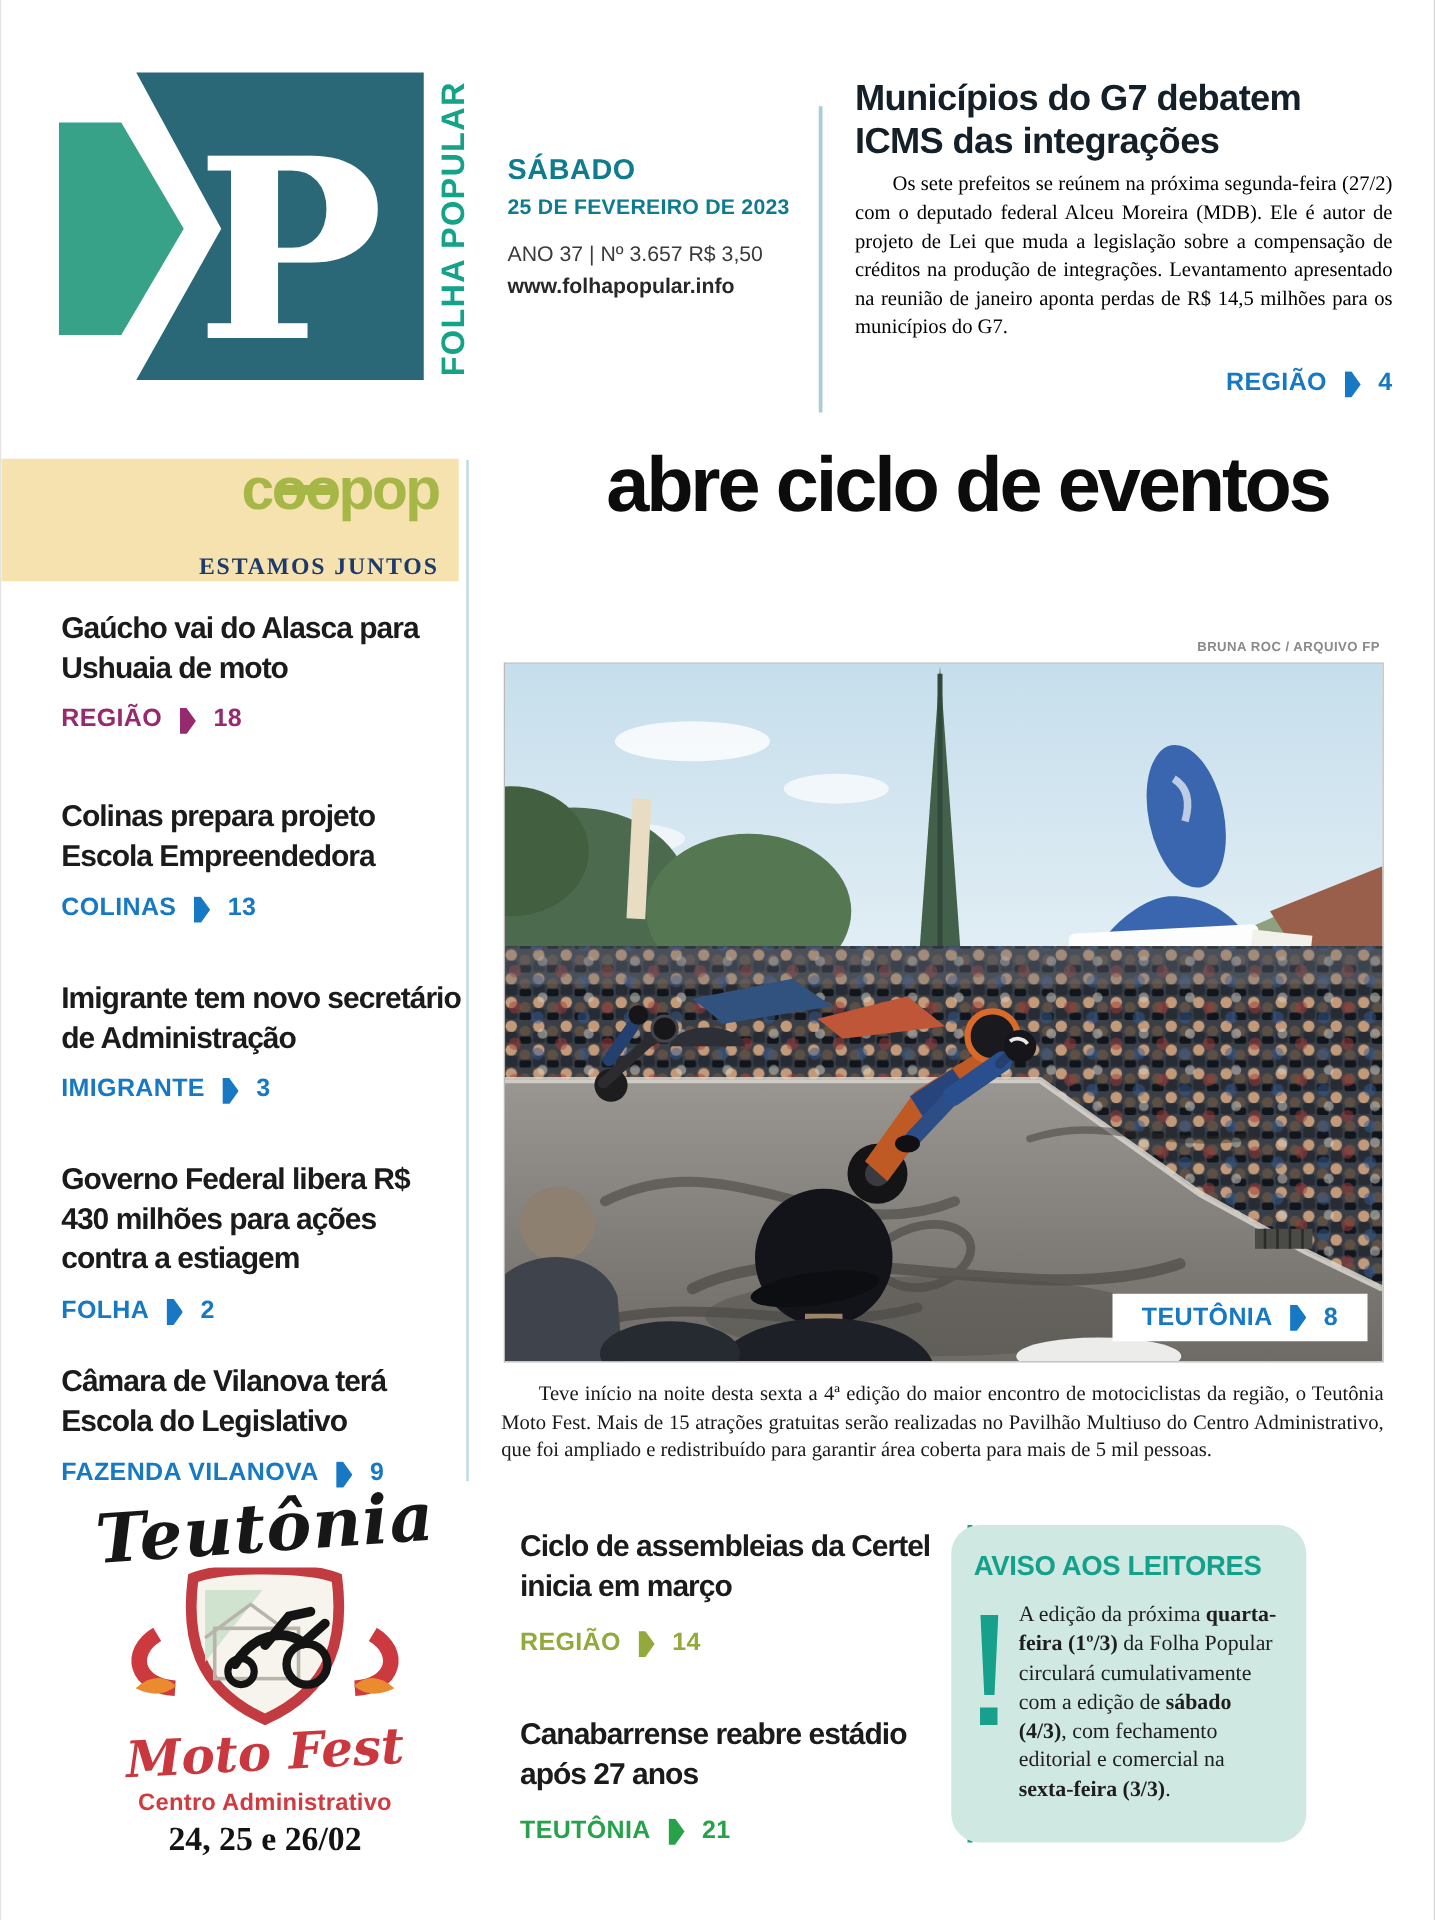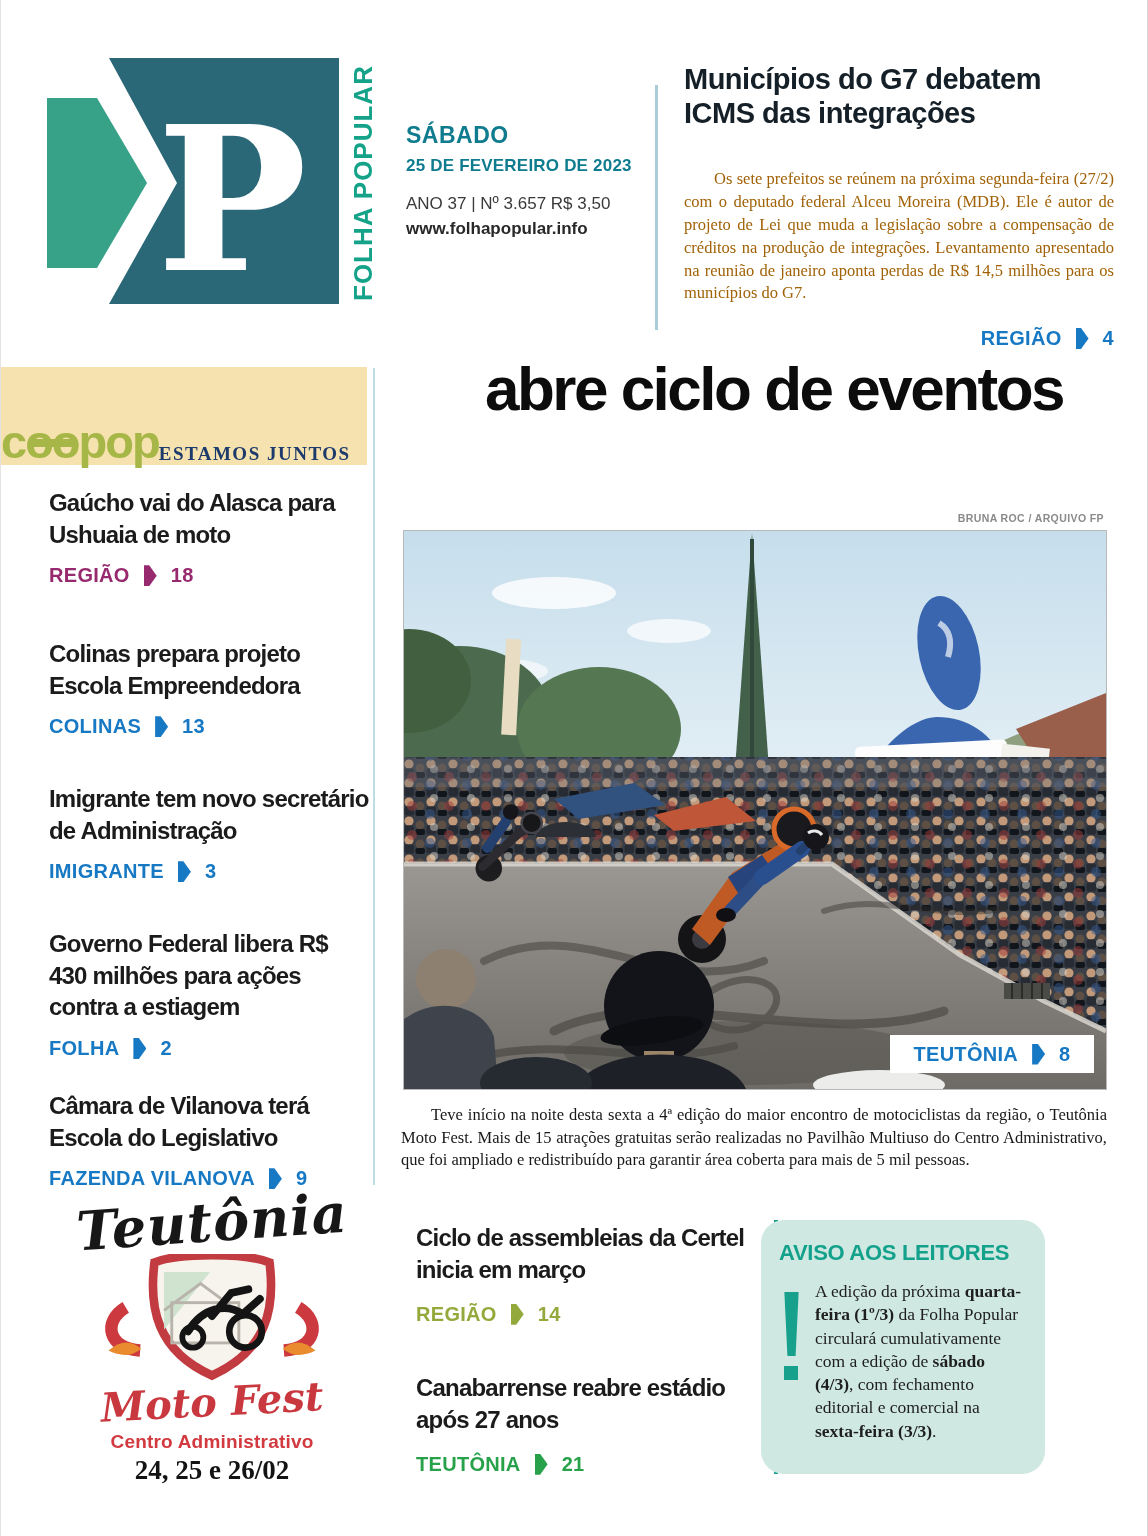--- a/index.html
+++ b/index.html
@@ -13,42 +13,42 @@
       display:flex;align-items:center;justify-content:center;white-space:nowrap;}
   .dateblock{position:absolute;left:405px;top:122px;width:240px;}
   .day{font-size:23px;font-weight:bold;color:#0e7b8e;letter-spacing:.5px;}
   .date{font-size:17px;font-weight:bold;color:#0e7b8e;margin-top:7px;letter-spacing:.2px;}
   .issue{font-size:17px;color:#3a3a3a;margin-top:18px;}
   .website{font-size:17px;font-weight:bold;color:#282828;margin-top:5px;}
   .vrule-top{position:absolute;left:654px;top:85px;width:3px;height:245px;background:#a9ced7;}
   
   .topstory{position:absolute;left:683px;top:62px;width:430px;}
   .topstory-h{font-size:29px;font-weight:bold;color:#141f27;line-height:1.18;letter-spacing:-0.5px;}
-  .topstory-b{margin-top:38px;font-family:"Liberation Serif",serif;font-size:16.5px;line-height:1.38;
-      color:#a16207;text-align:justify;text-indent:30px;}
-  .tag{font-weight:bold;font-size:20px;display:flex;align-items:center;gap:14px;letter-spacing:.3px;}
+  .topstory-b{margin-top:6px;font-family:"Liberation Serif",serif;font-size:16.5px;line-height:1.38;
+      color:#000000;text-align:justify;text-indent:30px;}
+  .tag{font-weight:bold;font-size:20px;display:flex;align-items:flex-end;gap:14px;letter-spacing:.3px;}
   .tag .arrow{display:inline-block;width:13px;height:21px;background:currentColor;
       clip-path:polygon(0 0,42% 0,100% 50%,42% 100%,0 100%);}
   .tag-right{justify-content:flex-end;margin-top:22px;}
   .c-blue{color:#1779c4}.c-purple{color:#97296e}.c-olive{color:#94a93c}.c-green{color:#28a24a}
   
   .mainhead{position:absolute;left:398px;top:356px;width:750px;text-align:center;
       font-weight:800;font-size:62px;line-height:1.06;letter-spacing:-2.5px;color:#0c0c0c;}
   .photocredit{position:absolute;left:403px;top:512px;width:700px;text-align:right;
       font-size:10.5px;font-weight:bold;color:#8a8a8a;letter-spacing:.4px;}
   
   .photo{position:absolute;left:403px;top:531px;width:702px;height:558px;outline:1px solid #b9b9b9;}
   .photo svg{display:block;width:702px;height:558px;}
   .photo-tag{position:absolute;right:12px;bottom:16px;width:204px;height:38px;background:#fff;
       display:flex;align-items:center;justify-content:center;}
   .caption{position:absolute;left:400px;top:1104px;width:706px;font-family:"Liberation Serif",serif;
       font-size:16.5px;line-height:1.37;color:#181818;text-align:justify;text-indent:30px;}
   
   .coopop{position:absolute;left:0;top:367px;width:366px;height:98px;background:#f6e2ae;
-      display:flex;flex-direction:row;align-items:flex-end;justify-content:flex-start;padding-right:16px;box-sizing:border-box;}
+      display:flex;flex-direction:column;align-items:flex-end;justify-content:space-between;padding-right:16px;box-sizing:border-box;}
   .coopop-brand{font-size:47px;font-weight:bold;color:#a6b747;letter-spacing:-2px;line-height:1;position:relative;}
   .coopop-brand .lnk{position:relative;}
   .coopop-brand .lnk::after{content:"";position:absolute;left:4px;right:4px;top:46%;height:8px;border-radius:5px;background:#a6b747;}
   .coopop-slogan{font-family:"Liberation Serif",serif;font-size:19px;font-weight:bold;color:#1c3a6b;letter-spacing:1.5px;margin-top:3px;}
   
   .vrule-side{position:absolute;left:372px;top:368px;width:2px;height:817px;background:#bcdde4;}
   .sb-item{position:absolute;left:48px;width:320px;}
   .sb-title{font-size:24px;font-weight:bold;color:#1b1b1b;line-height:1.32;letter-spacing:-0.8px;}
   .sb-item .tag{margin-top:14px;}
   

